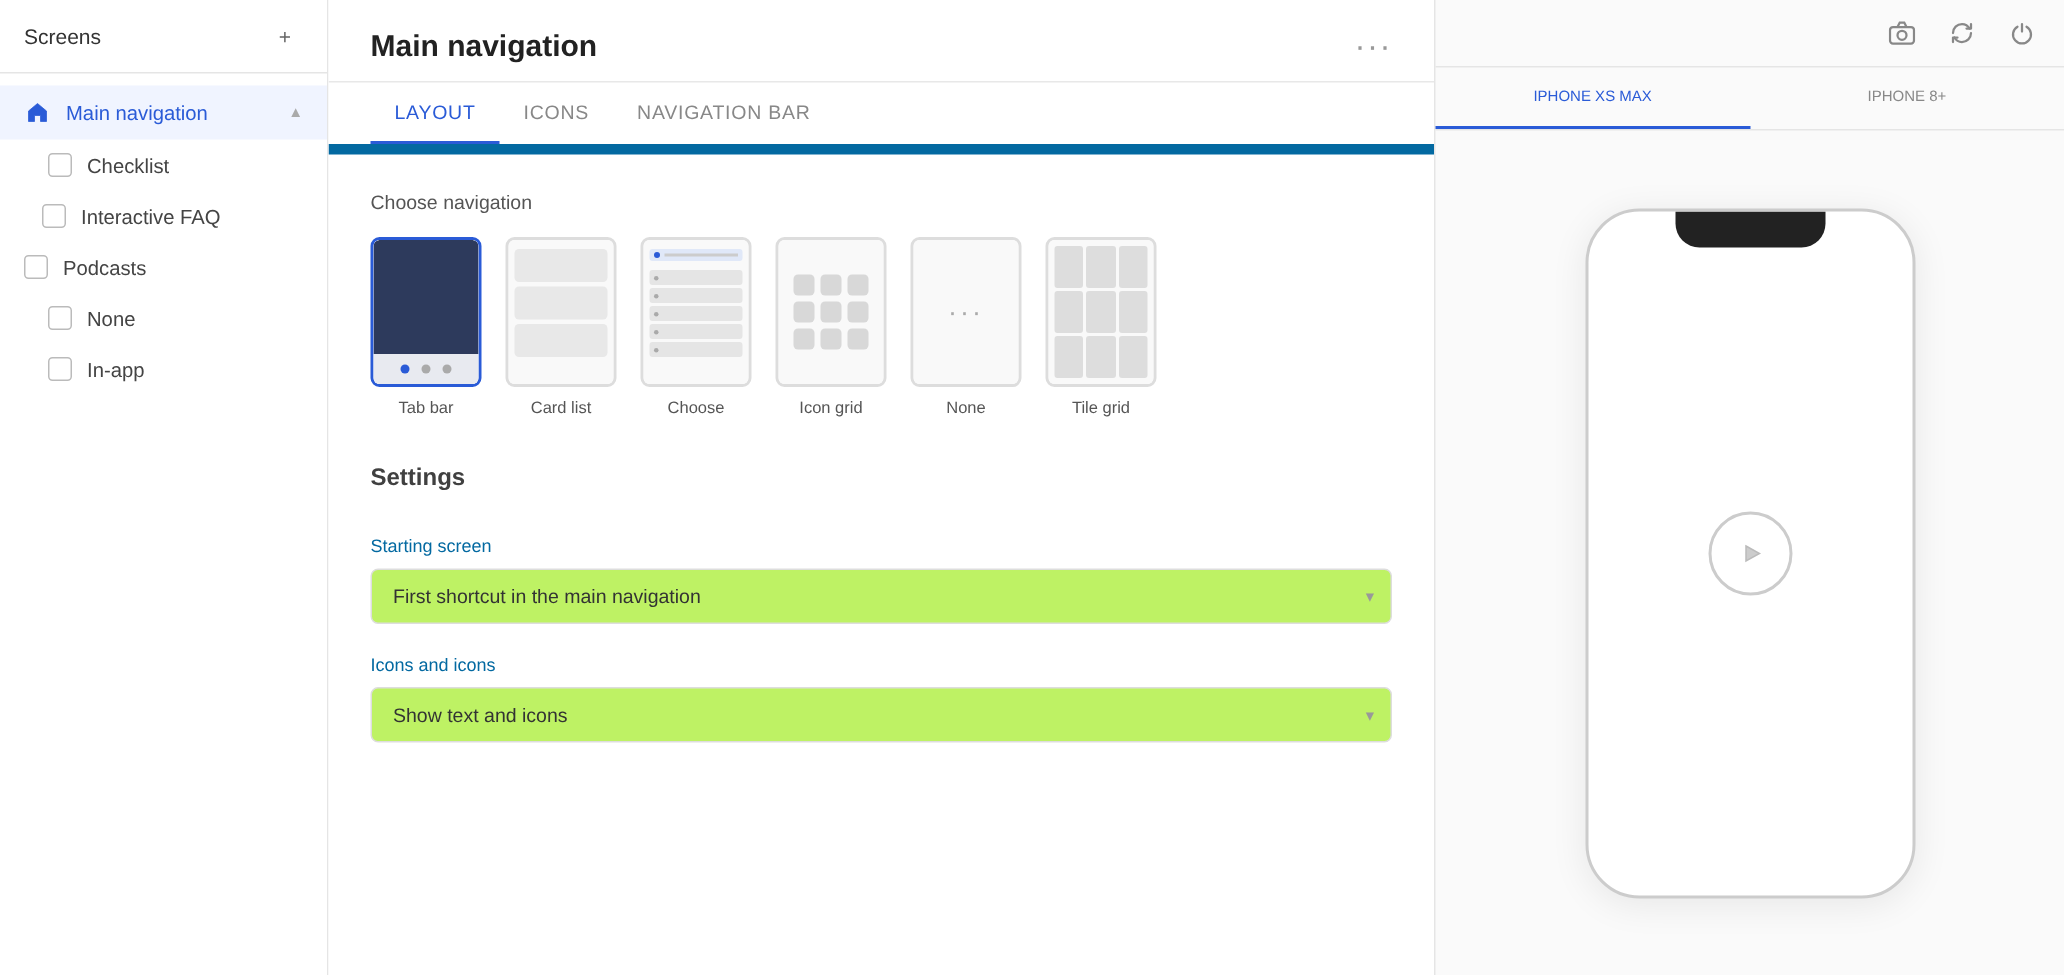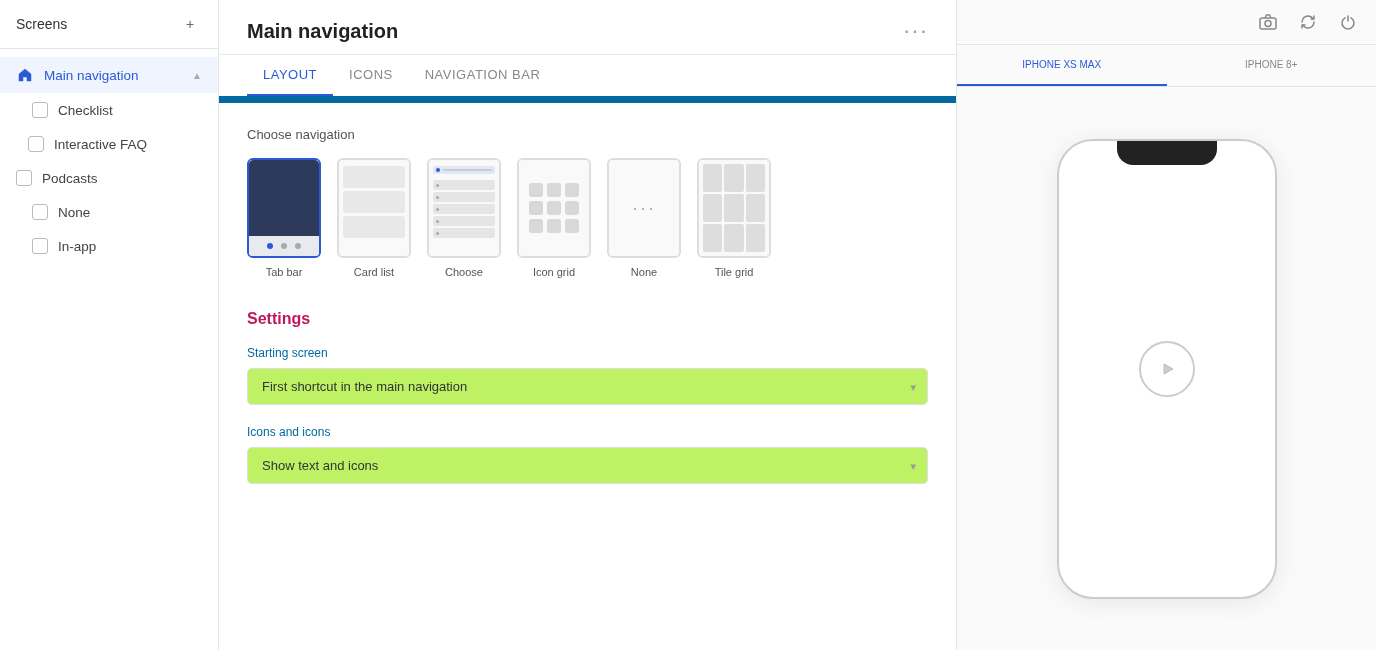--- a/index.html
+++ b/index.html
@@ -69,21 +69,21 @@
     .preview-list-item:nth-child(5) { opacity: 0.3; }
 
     
     .preview-none { width: 100%; height: 100%; display: flex; align-items: center; justify-content: center; background: #f9f9f9; color: #aaa; font-size: 18px; letter-spacing: 2px; }
 
     
     .preview-tilegrid { width: 100%; height: 100%; display: grid; grid-template-columns: repeat(3, 1fr); grid-template-rows: repeat(3, 1fr); gap: 2px; padding: 4px; background: #f9f9f9; }
     .preview-tile { background: #ddd; border-radius: 2px; }
 
     
-    .settings-title { font-size: 16px; font-weight: 600; color: #be185d; margin-bottom: 18px; }
+    .settings-title { font-size: 16px; font-weight: 600; color: #404040; margin-bottom: 29px; }
     .settings-field { margin-bottom: 20px; }
     .settings-field-label { font-size: 12px; color: #0369a1; margin-bottom: 8px; }
     .settings-select-wrapper { position: relative; }
     .settings-select-wrapper select { width: 100%; padding: 10px 36px 10px 14px; border: 1px solid #ddd; border-radius: 5px; background: #bef264; color: #333; font-size: 13px; appearance: none; cursor: pointer; }
     .settings-select-arrow { position: absolute; right: 12px; top: 50%; transform: translateY(-50%); color: #999; pointer-events: none; font-size: 11px; }
 
     
     #right-panel { width: 420px; background: #fafafa; border-left: 1px solid #e5e5e5; display: flex; flex-direction: column; flex-shrink: 0; }
     #right-panel-tabs { display: flex; border-bottom: 1px solid #e5e5e5; }
     .right-tab { flex: 1; padding: 14px; text-align: center; font-size: 10px; font-weight: 500; color: #888; cursor: pointer; border-bottom: 2px solid transparent; }

